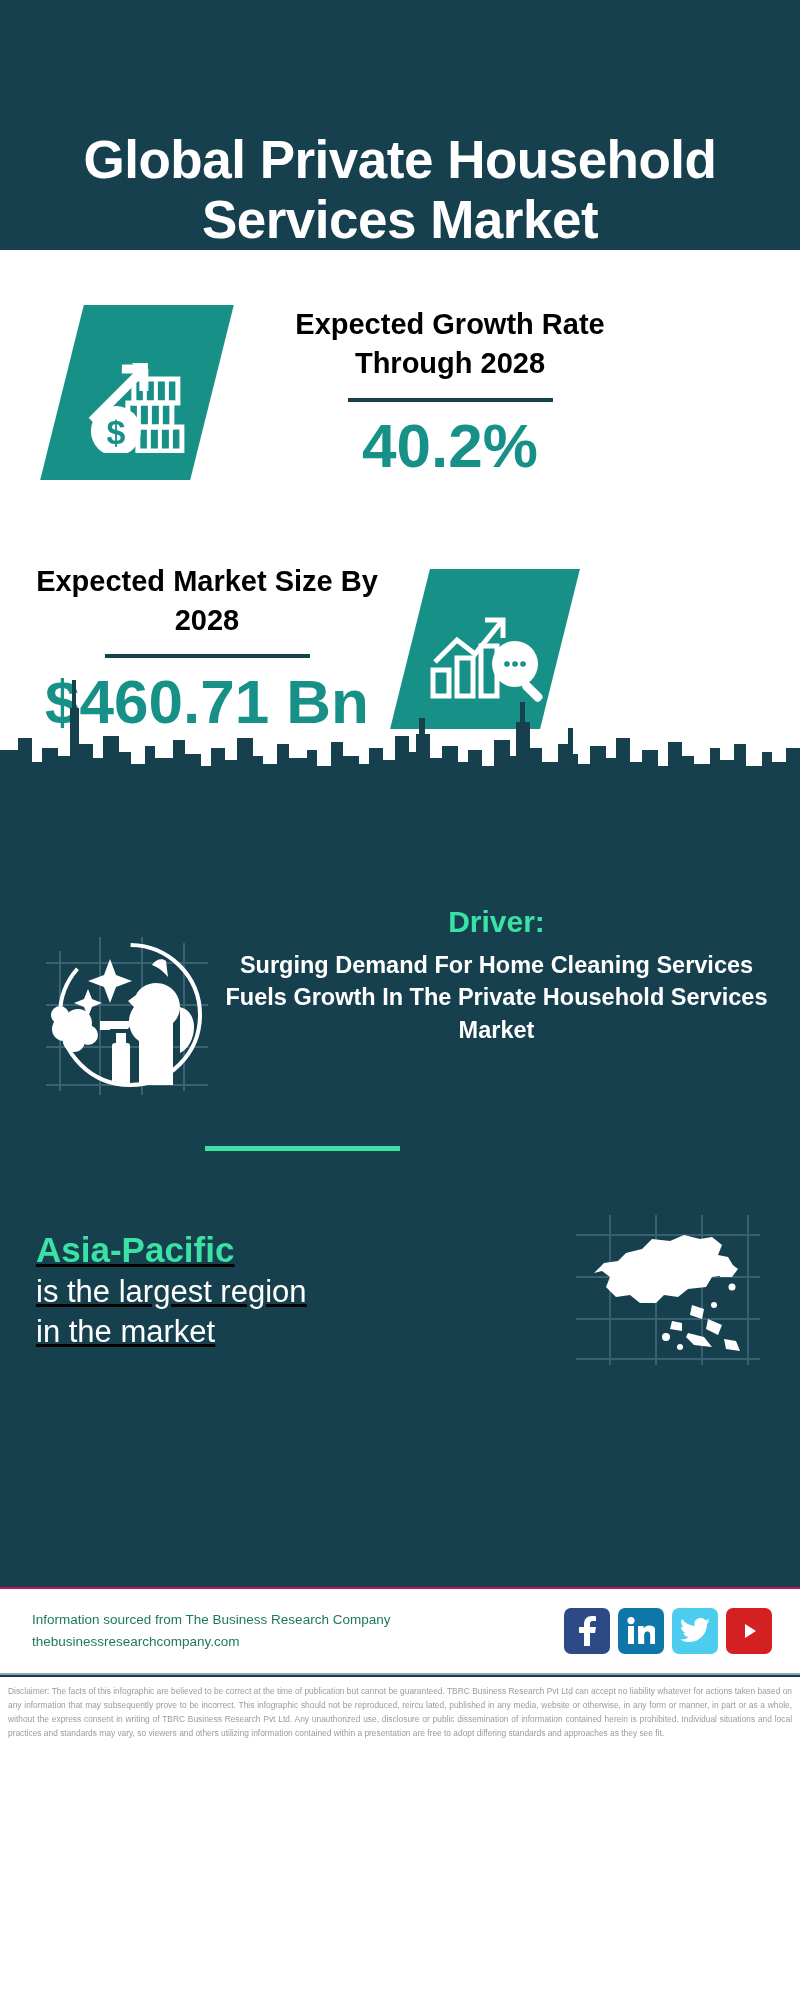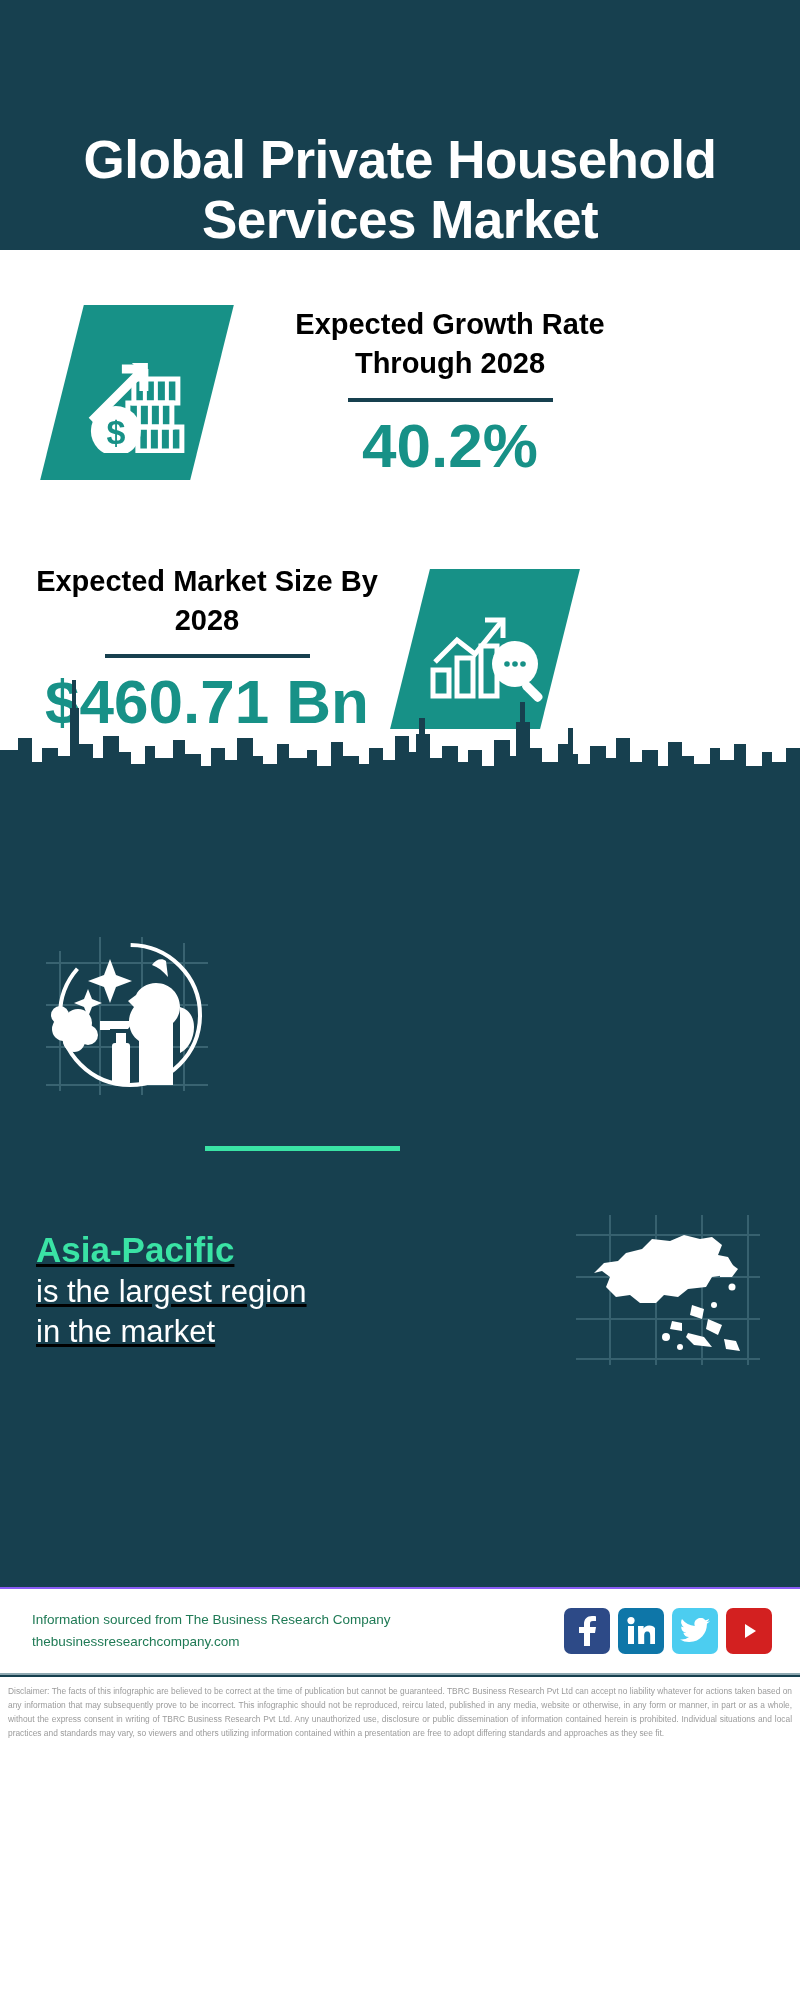--- a/index.html
+++ b/index.html
@@ -102,21 +102,21 @@
     display:flex; align-items:center; margin-top:58px;
   }
   .region-body { flex:1; text-align:left; padding-left:36px;text-decoration:underline; }
   .region-name { color:#3ae3a5; font-weight:bold; font-size:35px; line-height:1.22; }
   .region-sub  { color:#ffffff; font-size:31px; line-height:1.3; font-weight:400; }
   .region-map  { width:190px; flex:0 0 190px; margin-right:38px; }
 
   
   .footer-bar {
     position:absolute; bottom:115px; left:0; width:800px; height:88px;
-    background:#ffffff; border-top:2px solid #8b5cf6; border-bottom:2px solid #8fa9b2;
+    background:#ffffff; border-top:2px solid #be185d; border-bottom:2px solid #8fa9b2;
     display:flex; align-items:center;
   }
   .footer-text { margin-left:32px; flex:1; }
   .footer-line {
     color:#1f7a55; font-size:13.5px; line-height:1.6;
   }
   .socials { display:flex; gap:8px; margin-right:28px; }
   .social {
     width:46px; height:46px; border-radius:7px;
     display:flex; align-items:center; justify-content:center;
@@ -298,20 +298,24 @@
             <path d="M70 106 l20 0 l6 -8 l-26 0 z"></path>
             <path d="M62 98 l10 0 l0 9 l-10 0 z"></path>
             <circle cx="40" cy="100" r="14"></circle>
             <circle cx="26" cy="106" r="12"></circle>
             <circle cx="36" cy="118" r="11"></circle>
             <circle cx="50" cy="112" r="10"></circle>
             <circle cx="22" cy="92" r="9"></circle>
           </g>
         </svg>
       </div>
+      <div class="driver-body">
+        <div class="driver-heading">Driver:</div>
+        <div class="driver-text">Surging Demand For Home Cleaning Services Fuels Growth In The Private Household Services Market</div>
+      </div>
     </div>
 
     <div class="divider-mint"></div>
 
     <div class="region-section">
       <div class="region-body">
         <div class="region-name">Asia-Pacific</div>
         <div class="region-sub">is the largest region</div>
         <div class="region-sub">in the market</div>
       </div>

